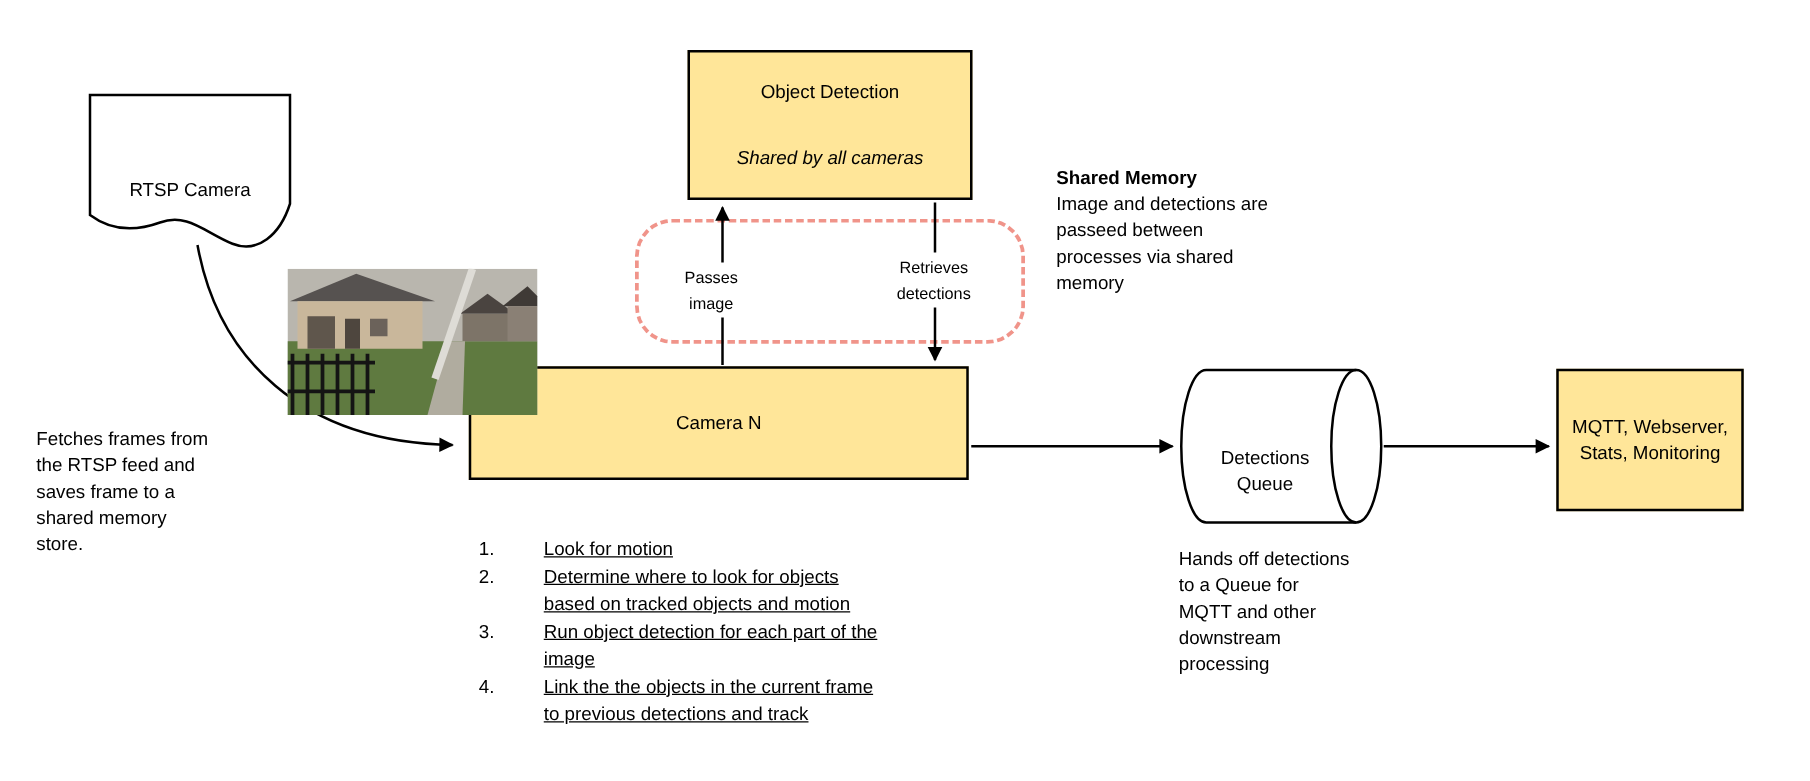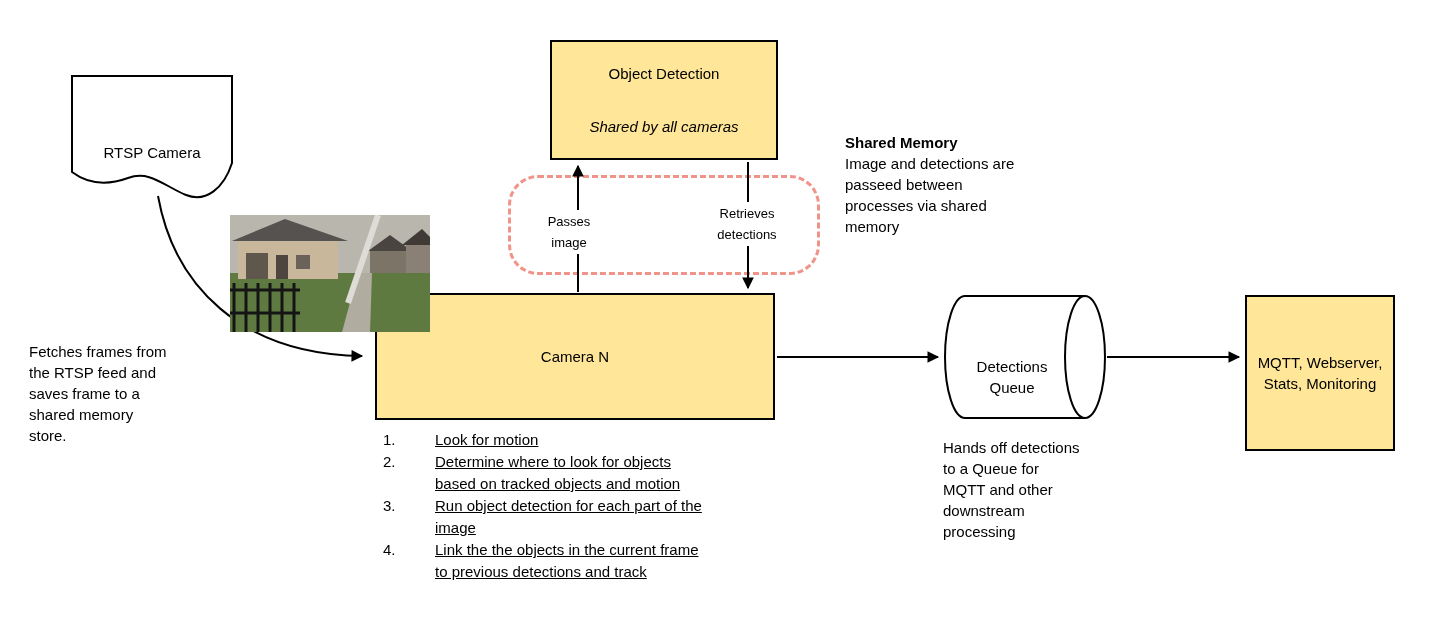--- a/index.html
+++ b/index.html
@@ -74,25 +74,25 @@
     <path d="M 1085 296 A 20 61 0 0 0 1085 418" fill="none" stroke="#000" stroke-width="2"></path>
   </svg>
 
   <div class="plain-label" style="left:72px; top:118px; width:160px;">RTSP Camera</div>
 
   <div class="node" style="left:550px; top:40px; width:228px; height:120px;">
     <div>Object Detection</div>
     <div class="italic">Shared by all cameras</div>
   </div>
 
-  <div class="node" style="left:375px; top:293px; width:400px; height:127px;">
+  <div class="node" style="left:375px; top:293px; width:400px; height:91px;">
     <div>Camera N</div>
   </div>
 
-  <div class="node pre" style="left:1245px; top:295px; width:150px; height:156px;">MQTT, Webserver,
+  <div class="node pre" style="left:1245px; top:295px; width:150px; height:114px;">MQTT, Webserver,
 Stats, Monitoring</div>
 
   <div class="plain-label pre" style="left:950px; top:332px; width:124px;">Detections
 Queue</div>
 
   <div class="edge-label" style="left:529px; top:210px; width:80px;">Passes
 image</div>
   <div class="edge-label" style="left:700px; top:202px; width:94px;">Retrieves
 detections</div>
 

